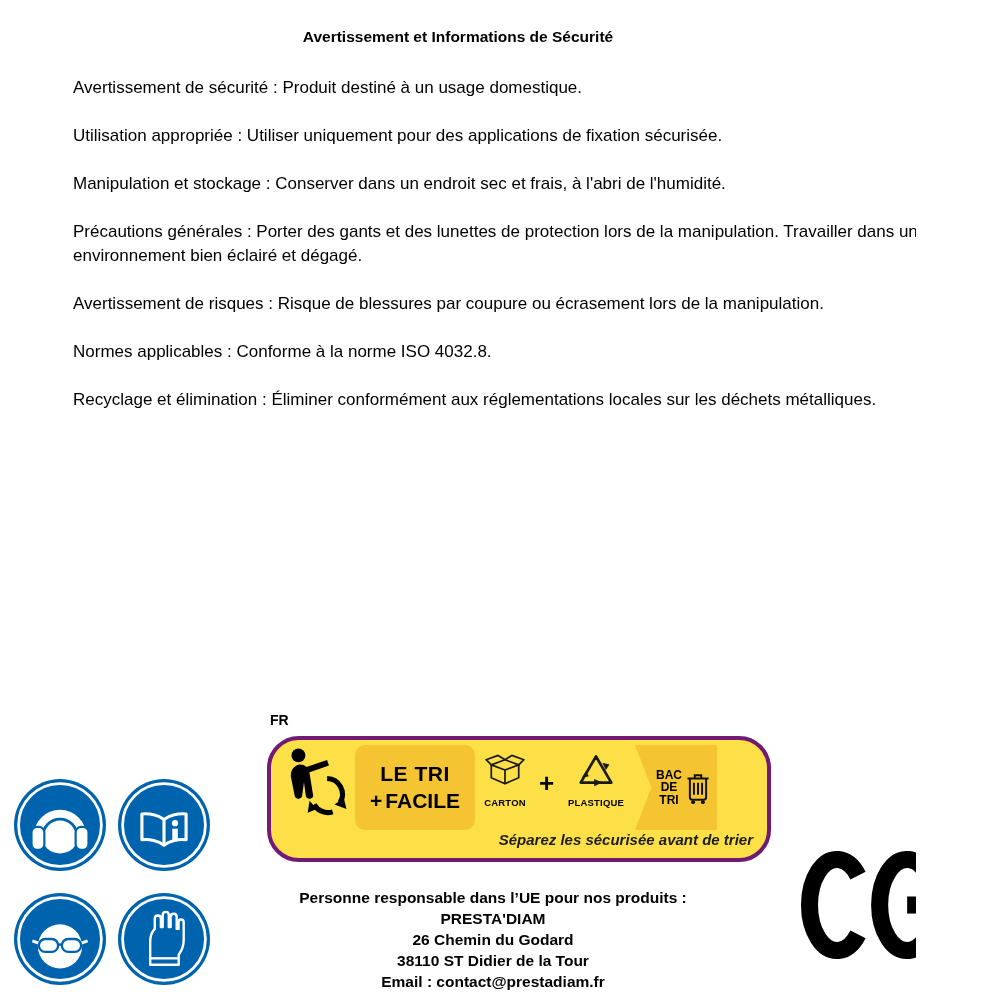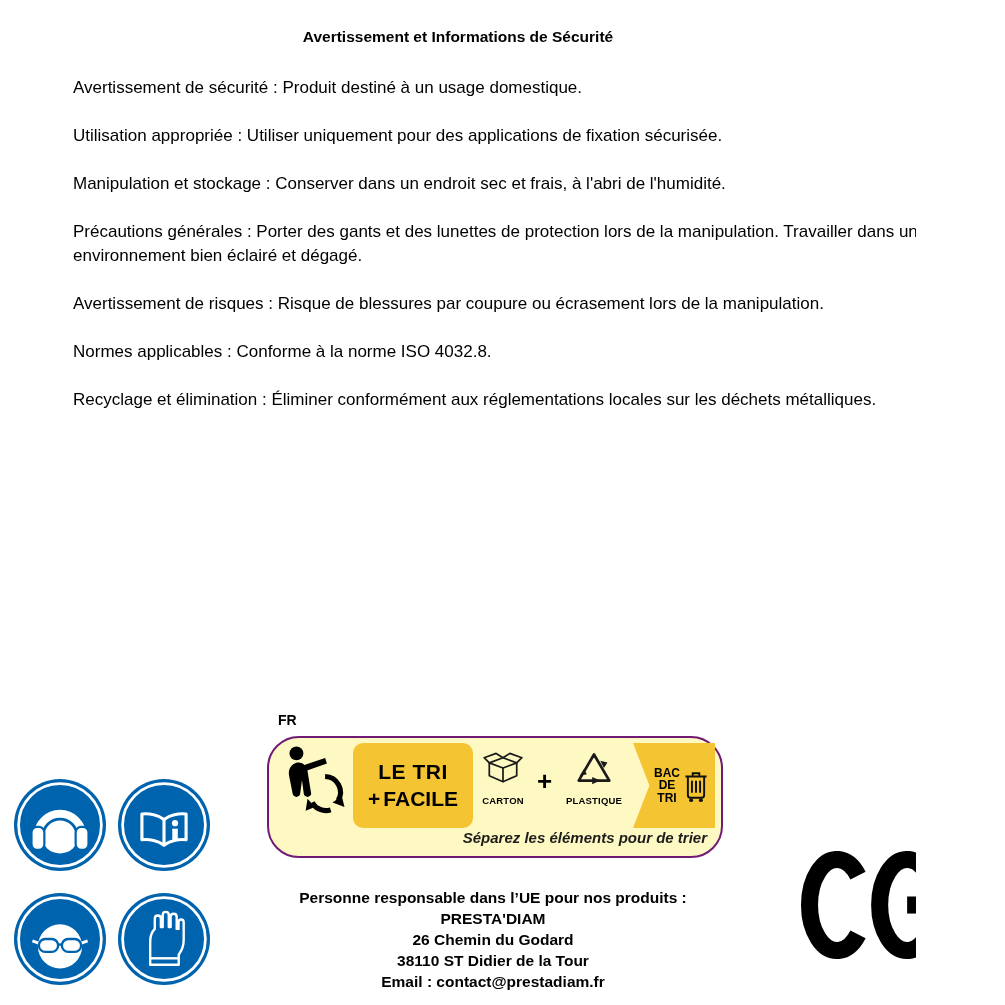--- a/index.html
+++ b/index.html
@@ -15,26 +15,26 @@
   .content p { font-size:17px; line-height:24px; margin:0 0 24px 0; }
 
   
   .picto-grid {
     position:absolute; left:14px; top:779px;
     display:grid; grid-template-columns:repeat(2,92px); grid-auto-rows:92px;
     gap:22px 12px;
   }
   .picto svg { display:block; }
 
-  .fr-label { position:absolute; left:270px; top:712px; font-size:14px; font-weight:bold;margin-left:8px; }
+  .fr-label { position:absolute; left:270px; top:712px; font-size:14px; font-weight:bold; }
 
   
   .tri-banner {
     position:absolute; left:267px; top:736px; width:452px; height:118px;
-    background:#fef9c3; border:2px solid #701a75; border-radius:32px;
+    background:#fde047; border:4px solid #701a75; border-radius:32px;padding-left:44px;
   }
   .triman { position:absolute; left:8px; top:5px; }
   .tri-yellow {
     position:absolute; left:84px; top:5px; width:120px; height:85px;
     background:#F5C433; border-radius:10px; text-align:center; padding-top:17px;
     box-sizing:border-box;
   }
   .tri-line1 { font-size:21px; font-weight:800; letter-spacing:.5px; }
   .tri-line2 { font-size:21px; font-weight:800; margin-top:3px; }
   .tri-plus  { font-weight:900; margin-right:3px; }
@@ -189,21 +189,21 @@
           <path d="M6 10 L6 33 Q6 36 9 36 L23 36 Q26 36 26 33 L26 10"></path>
           <path d="M3 10 L29 10"></path>
           <path d="M12 10 L12 6 L20 6 L20 10"></path>
           <path d="M11 15 L11 30 M16 15 L16 30 M21 15 L21 30"></path>
         </g>
         <circle cx="10" cy="39" r="2.4" fill="#111"></circle>
         <circle cx="22" cy="39" r="2.4" fill="#111"></circle>
       </svg>
     </div>
 
-    <div class="tri-note">Séparez les éléments pour de trier</div>
+    <div class="tri-note">Séparez les sécurisée avant de trier</div>
   </div>
 
   <div class="responsible">
     <div>Personne responsable dans l’UE pour nos produits :</div>
     <div>PRESTA'DIAM</div>
     <div>26 Chemin du Godard</div>
     <div>38110 ST Didier de la Tour</div>
     <div>Email : contact@prestadiam.fr</div>
   </div>
 

